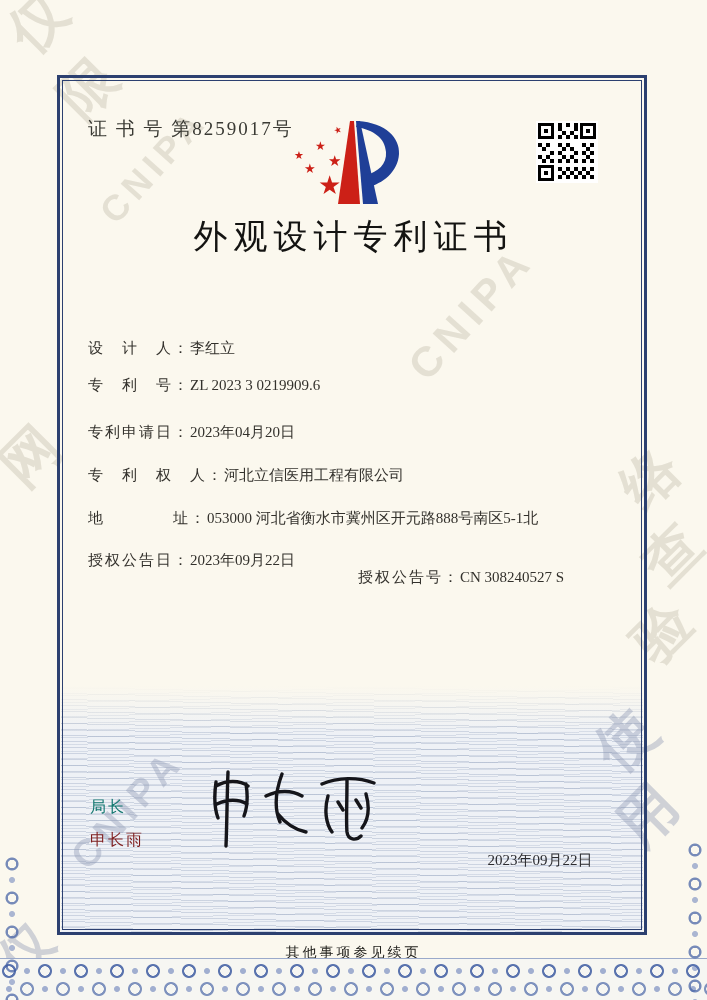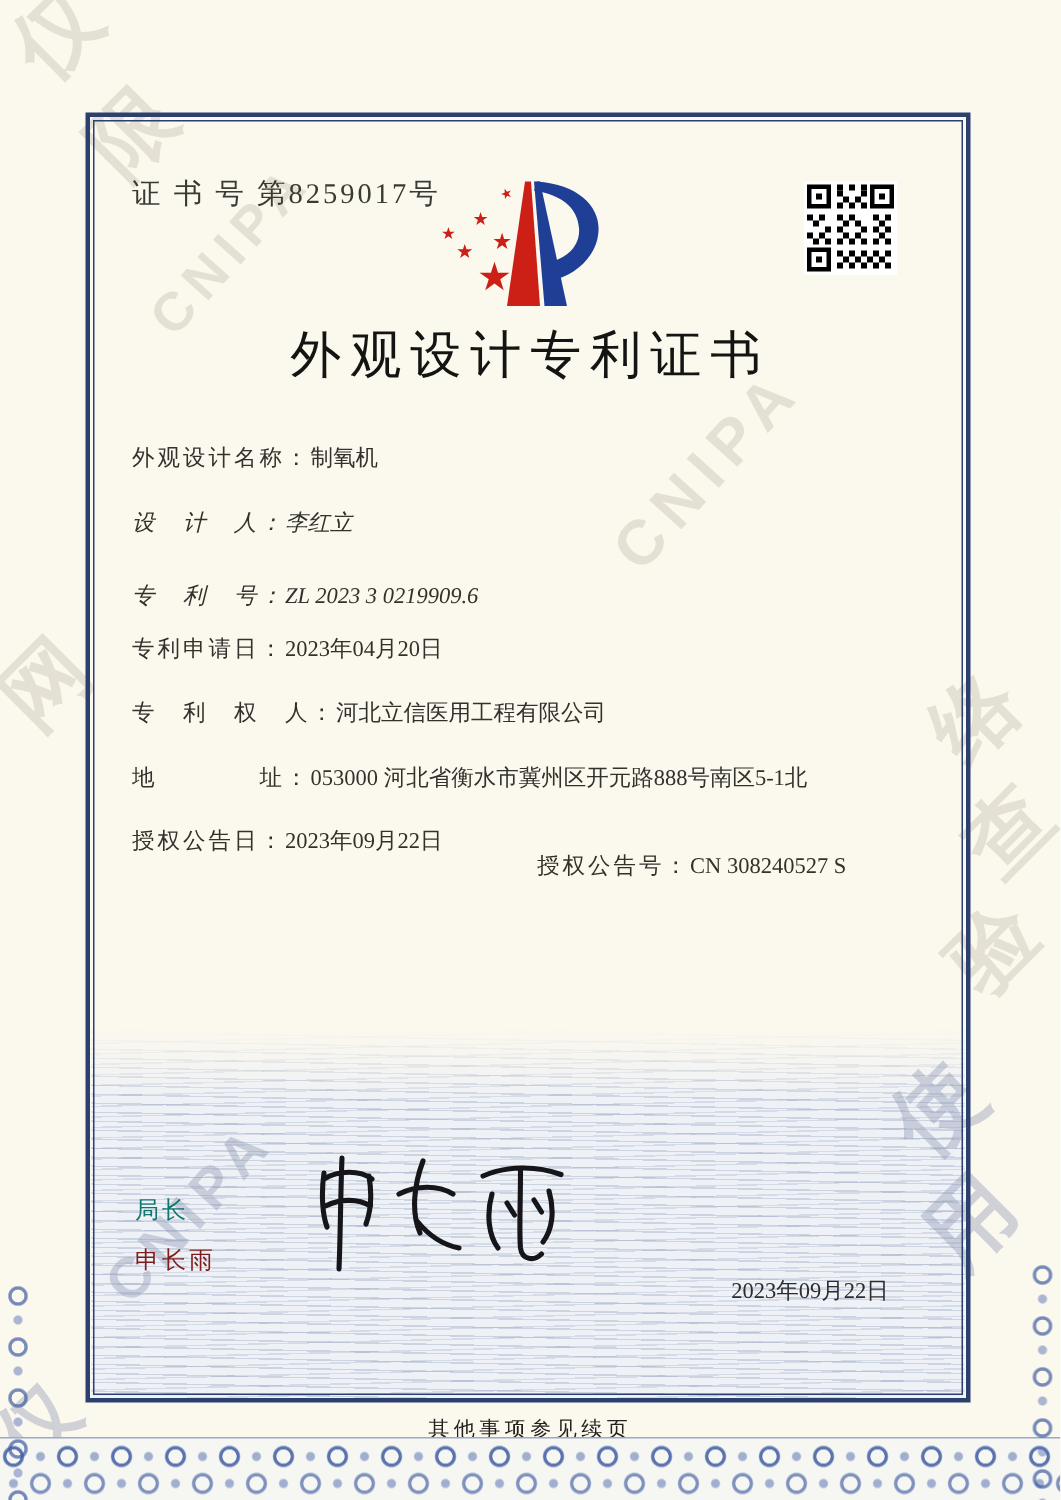--- a/index.html
+++ b/index.html
@@ -50,21 +50,21 @@
   .st3{left:46px; top:46px; font-size:15px;}
   .st4{left:12px; top:42px; font-size:11px;}
   .st5{left:33px; top:32px; font-size:12px;}
   .st6{left:52px; top:18px; font-size:9px; transform:rotate(-20deg);}
   .qr{position:absolute; left:536px; top:121px; width:62px; height:62px; background:#fff;}
   .title{position:absolute; left:0; top:214px; width:100%; text-align:center;
          font-size:34px; font-weight:normal; letter-spacing:6px; color:#141412;}
   
   .row{position:absolute; left:88px; font-size:15px; color:#33312c; white-space:nowrap;}
   .row .lbl{letter-spacing:2px;}
-  .r1{top:296px;} .r2{top:339px;font-style:italic;} .r3{top:388px;font-style:italic;} .r4{top:423px;}
+  .r1{top:296px;} .r2{top:339px;} .r3{top:376px;} .r4{top:423px;}
   .r5{top:466px;} .r6{top:509px;} .r7{top:551px;}
   .r7 .second{position:absolute; left:270px; top:17px; white-space:nowrap;text-align:center;}
   
   .body-text{position:absolute; left:88px; top:586px; width:534px;
              font-size:14.5px; line-height:24px; text-align:justify; color:#2e2c28;}
   .body-text p{margin:0 0 2px 0; text-indent:2em;}
   
   .post{position:absolute; left:90px; top:797px; font-size:16px; letter-spacing:2px; color:#0f766e;}
   .signer-name{position:absolute; left:90px; top:830px; font-size:16px; letter-spacing:2px; color:#7f1d1d;}
   .sig{position:absolute; left:198px; top:762px; width:190px; height:90px;}
@@ -204,23 +204,20 @@
           <rect x="54" y="46" width="4" height="4"></rect>
           <rect x="50" y="50" width="4" height="4"></rect>
         <rect x="46" y="54" width="4" height="4"></rect>
           <rect x="54" y="54" width="4" height="4"></rect>
       </g>
     </svg>
   </div>
 
   <div class="title">外观设计专利证书</div>
 
-  <div class="row r1">
-    <span class="lbl">外观设计名称：</span><span class="val">制氧机</span>
-  </div>
   <div class="row r2">
     <span class="lbl">设　计　人：</span><span class="val">李红立</span>
   </div>
   <div class="row r3">
     <span class="lbl">专　利　号：</span><span class="val">ZL 2023 3 0219909.6</span>
   </div>
   <div class="row r4">
     <span class="lbl">专利申请日：</span><span class="val">2023年04月20日</span>
   </div>
   <div class="row r5">

